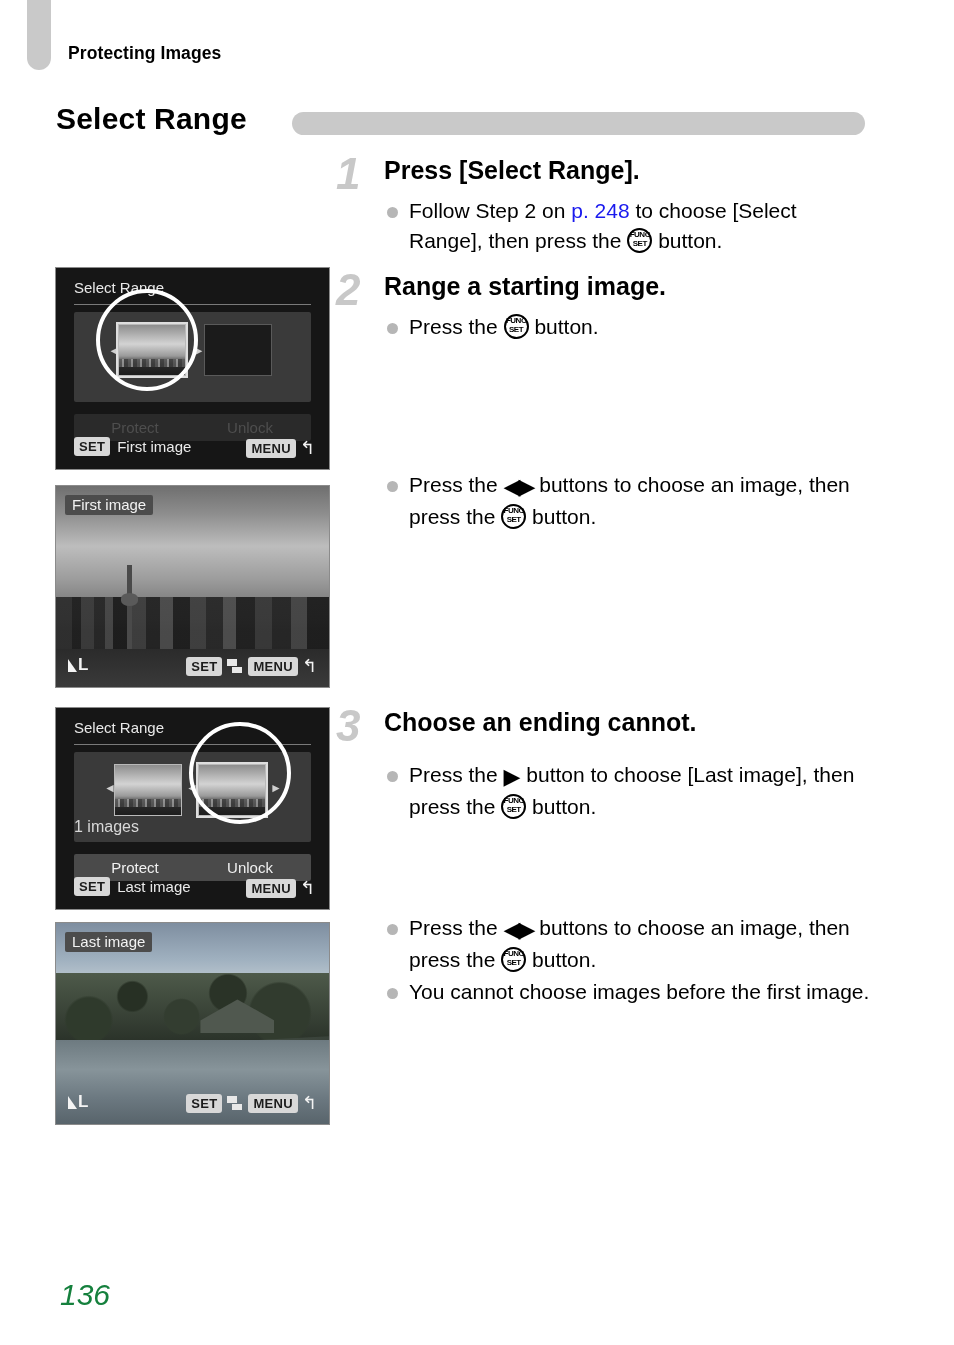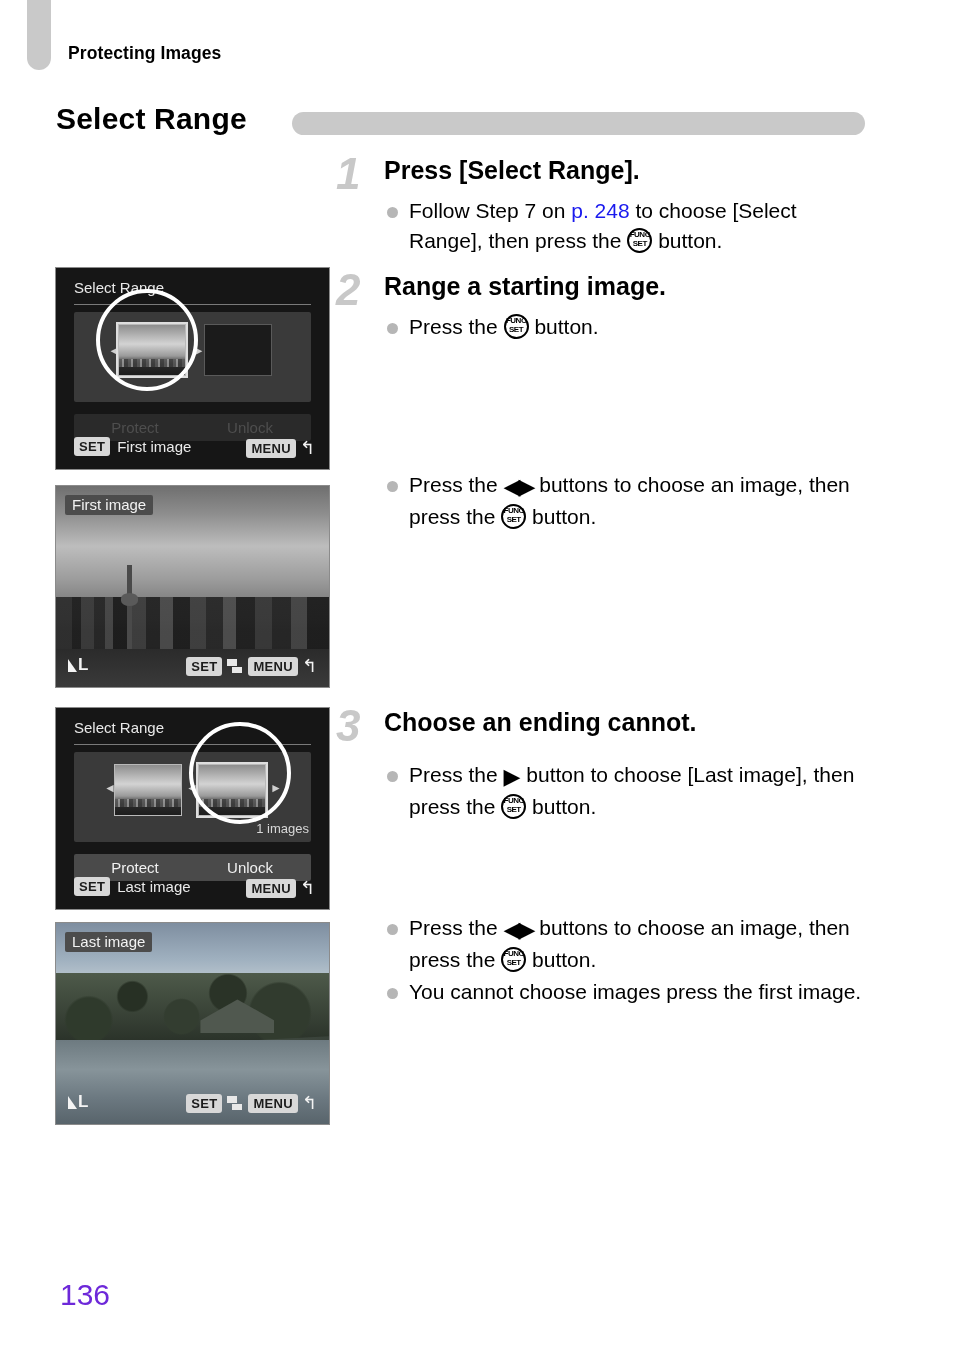--- a/index.html
+++ b/index.html
@@ -112,22 +112,22 @@
   .thumb.sel{ outline:2px solid #dedede; }
   .thumb-ph{
     position:absolute; left:0; right:0; bottom:8px; height:8px;
     background:repeating-linear-gradient(90deg,#5a5a5a 0 3px,#9b9b9b 3px 5px,#3f3f3f 5px 9px);
     opacity:.85;
   }
   .mini-arrow{
     position:absolute; color:#cfcfcf; font-size:13px; line-height:1;
   }
   .count{
-    position:absolute; left:0; right:2px; bottom:6px; text-align:right;
-    color:#d8d8d8; font-size:13px;
+    position:absolute; left:0; right:2px; bottom:6px; text-align:left;
+    color:#d8d8d8; font-size:16px;
   }
   .optbtn{
     position:absolute; top:146px; width:122px; height:27px;
     border-radius:2px; background:#4a4a4a;
     color:#f0f0f0; font-size:15px; text-align:center; line-height:27px;
   }
   .optbtn.left{ left:18px; }
   .optbtn.right{ right:18px;text-align:center; }
   .optbtn.dim{ background:#2a2a2a; color:#4e4e4e; }
 
@@ -234,39 +234,39 @@
 
   
   .callout{
     position:absolute; border:4px solid #ffffff; border-radius:50%;
     box-sizing:border-box; pointer-events:none;
   }
 
   
   .pagenum{
     position:absolute; left:60px; top:1278px;
-    font-size:30px; color:#6d28d9;
+    font-size:30px; color:#15803d;font-style:italic;
   }
 </style>
 </head>
 <body>
 
 <div class="chapter-tab"></div>
 
 <div class="running-head">Protecting Images</div>
 
 <div class="section-title">Select Range</div>
 <div class="section-rule"></div>
 
 <div class="step" style="left:336px; top:152px; width:530px;">
   <div class="step-num">1</div>
   <div class="step-head">Press [Select Range].</div>
   <div class="bullets" style="top:44px; width:490px;">
     <div class="bullet">
-      <span>Follow Step 7 on </span><span class="link">p. 248</span><span> to choose [Select Range], then press the </span><span class="func-set"><i class="t">FUNC</i><i class="b">SET</i></span><span> button.</span>
+      <span>Follow Step 2 on </span><span class="link">p. 248</span><span> to choose [Select Range], then press the </span><span class="func-set"><i class="t">FUNC</i><i class="b">SET</i></span><span> button.</span>
     </div>
   </div>
 </div>
 
 <div class="step" style="left:336px; top:268px; width:530px;">
   <div class="step-num">2</div>
   <div class="step-head">Range a starting image.</div>
   <div class="bullets" style="top:44px; width:490px;">
     <div class="bullet">
       <span>Press the </span><span class="func-set"><i class="t">FUNC</i><i class="b">SET</i></span><span> button.</span>
@@ -287,21 +287,21 @@
     <div class="bullet">
       <span>Press the </span><span class="arrow-r">▶</span><span> button to choose [Last image], then press the </span><span class="func-set"><i class="t">FUNC</i><i class="b">SET</i></span><span> button.</span>
     </div>
   </div>
 </div>
 
 <div class="bullets" style="position:absolute; left:384px; top:913px; width:490px;">
   <div class="bullet">
     <span>Press the </span><span class="arrows">◀▶</span><span> buttons to choose an image, then press the </span><span class="func-set"><i class="t">FUNC</i><i class="b">SET</i></span><span> button.</span>
   </div>
-  <div class="bullet">You cannot choose images press the first image.</div>
+  <div class="bullet">You cannot choose images before the first image.</div>
 </div>
 
 <div class="shot" style="top:267px;">
   <div class="title">Select Range</div>
   <div class="hrule"></div>
   <div class="panel">
     <div class="thumbs">
       <div class="mini-arrow" style="left:34px; top:32px;">◄</div>
       <div class="thumb sel" style="left:44px;">
         <div class="thumb-ph"></div>

